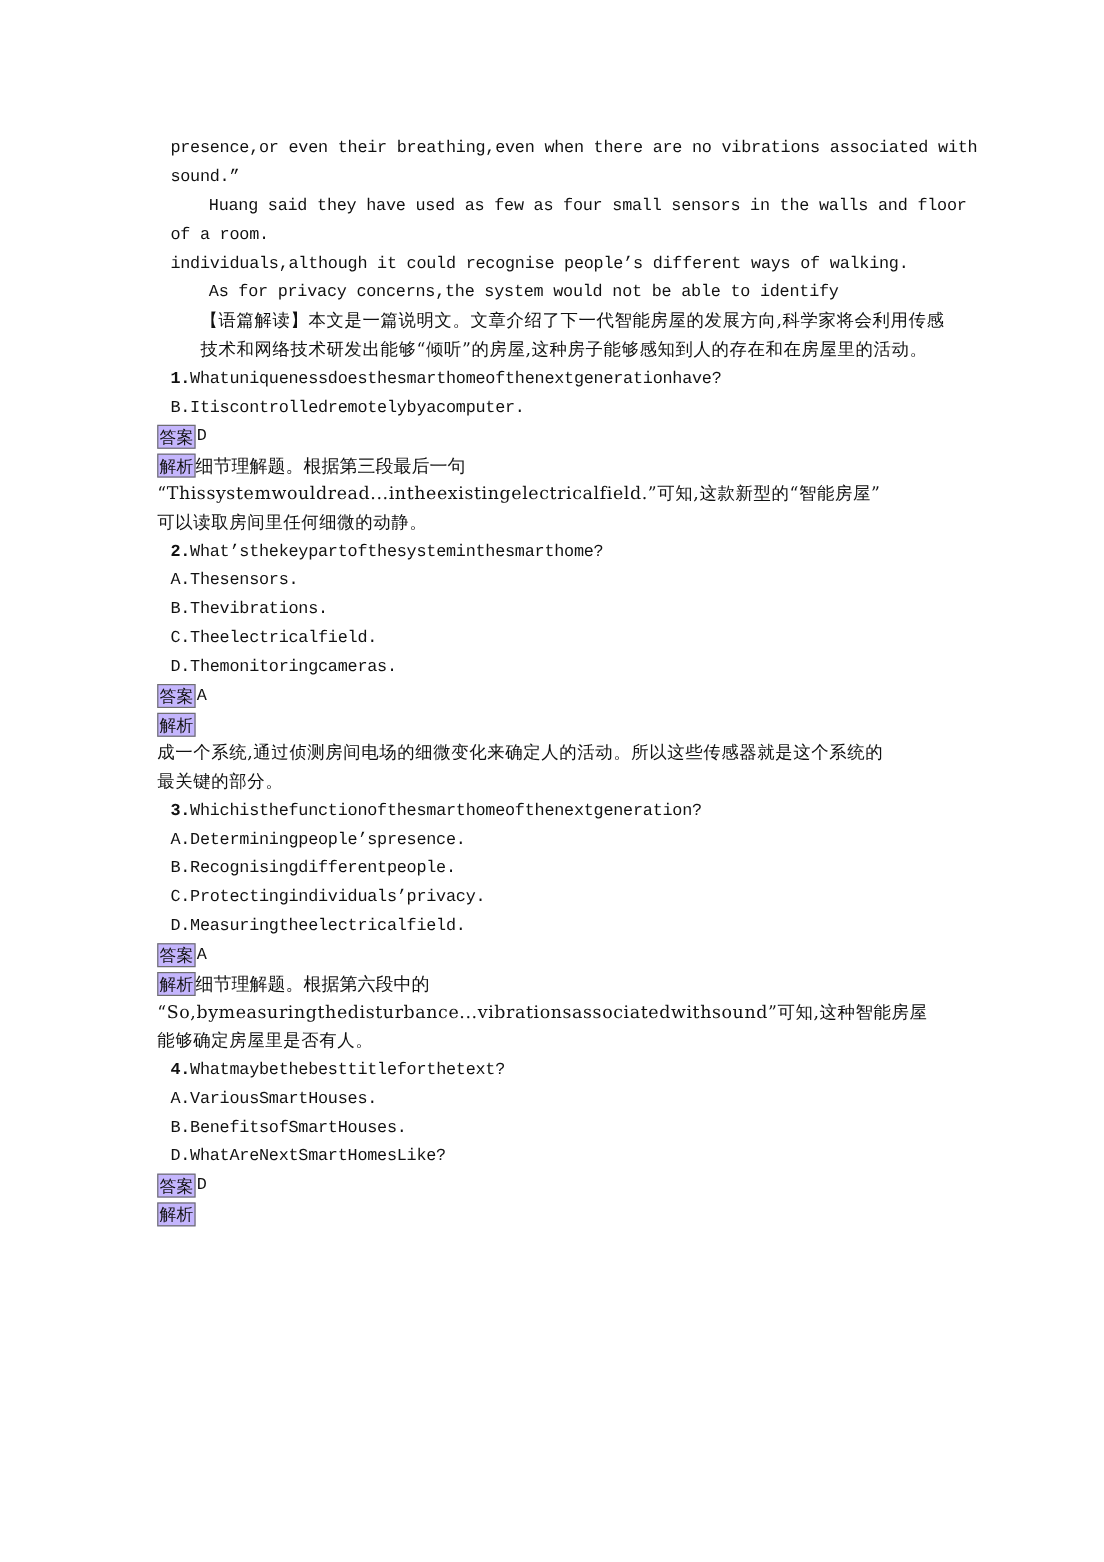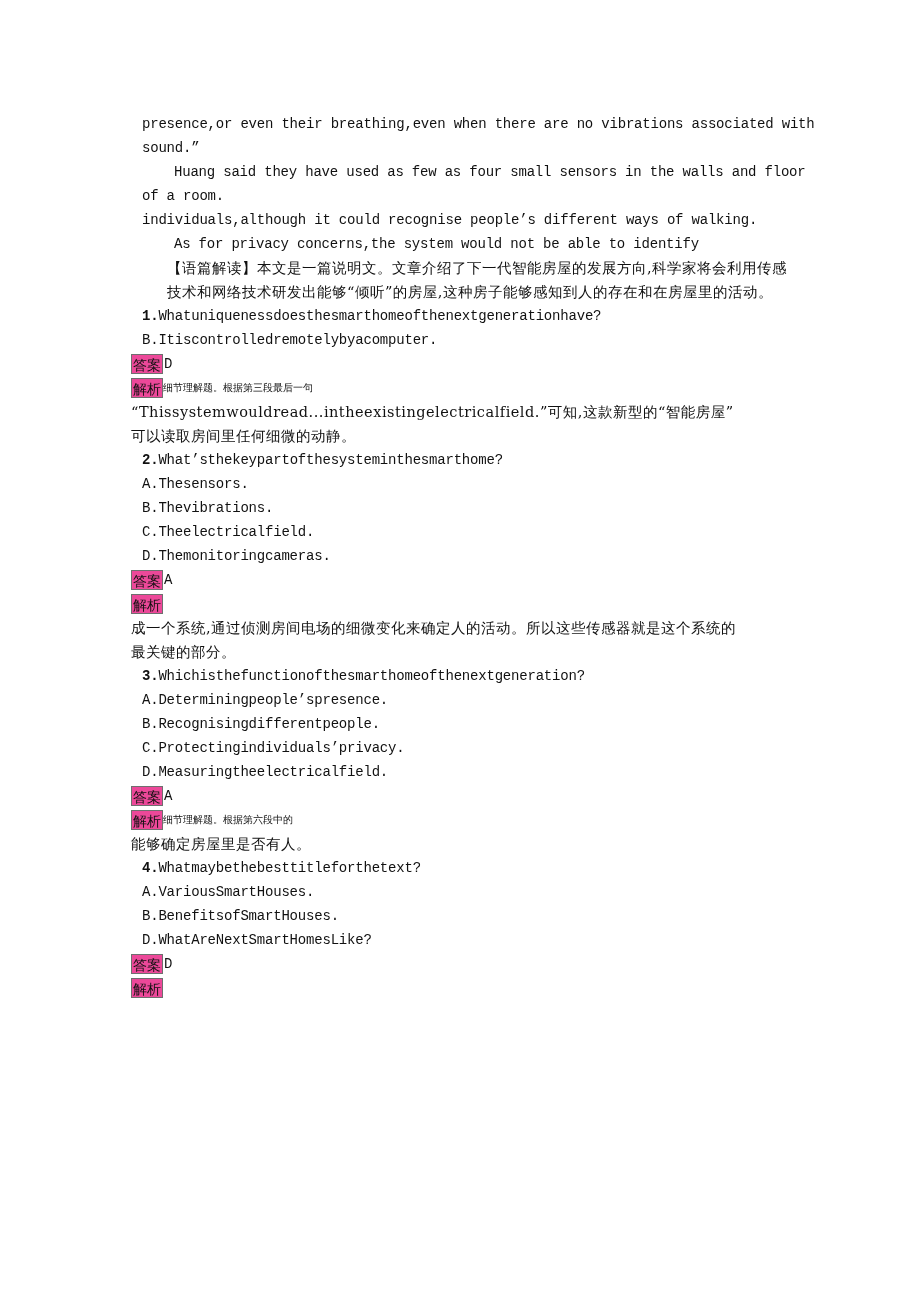--- a/index.html
+++ b/index.html
@@ -5,26 +5,26 @@
   html, body { margin: 0; padding: 0; background: #ffffff; }
   body { width: 920px; height: 1302px; position: relative; overflow: hidden;
          font-family: "DejaVu Serif", "Liberation Serif", serif; color: #111; }
   .page { position: absolute; left: 131px; top: 112px; width: 660px; }
   .line { font-size: 14px; line-height: 24px; white-space: nowrap; letter-spacing: 0.2px; }
   .en { font-family: "Liberation Mono", "DejaVu Sans Mono", monospace; font-size: 14px; letter-spacing: -0.2px; margin-left: 11px; }
   .indent { padding-left: 32px; }
   .zh { font-size: 14.5px; line-height: 24px; letter-spacing: 0.5px; white-space: normal; }
   .zh.indent { padding-left: 36px; }
   .q-num { font-weight: bold; }
-  .badge { display: inline-block; background: #ec4899; border: 1px solid #6f6f6f;
+  .badge { display: inline-block; background: #c4b5fd; border: 1px solid #6f6f6f;
            padding: 0 1px; line-height: 20px; height: 20px; font-size: 14px;
            vertical-align: middle; box-sizing: border-box; }
   .ans-line { line-height: 24px; height: 24px; display: flex; align-items: center; }
   .ans-val { font-family: "Liberation Mono", monospace; font-size: 14px; margin-left: 1px; }
-  .exp-text { font-size: 10px; }
+  .exp-text { font-size: 15px; }
 </style>
 </head>
 <body>
 
 <div class="page">
 
   <div>
     <div class="line en">presence,or even their breathing,even when there are no vibrations associated with</div>
     <div class="line en">sound.”</div>
     <div class="line en indent">Huang said they have used as few as four small sensors in the walls and floor</div>
@@ -74,20 +74,21 @@
     <div class="line en">C.Protectingindividuals’privacy.</div>
     <div class="line en">D.Measuringtheelectricalfield.</div>
     <div class="ans-line">
         <span class="badge">答案</span>
         <span class="ans-val">A</span>
       </div>
     <div class="ans-line">
         <span class="badge">解析</span>
         <span class="exp-text">细节理解题。根据第六段中的</span>
       </div>
+    <div class="line zh">“So,bymeasuringthedisturbance...vibrationsassociatedwithsound”可知,这种智能房屋</div>
     <div class="line zh">能够确定房屋里是否有人。</div>
   </div>
 
   <div>
     <div class="line en"><span class="q-num">4.</span><span>Whatmaybethebesttitleforthetext?</span></div>
     <div class="line en">A.VariousSmartHouses.</div>
     <div class="line en">B.BenefitsofSmartHouses.</div>
     <div class="line en">D.WhatAreNextSmartHomesLike?</div>
     <div class="ans-line">
         <span class="badge">答案</span>

